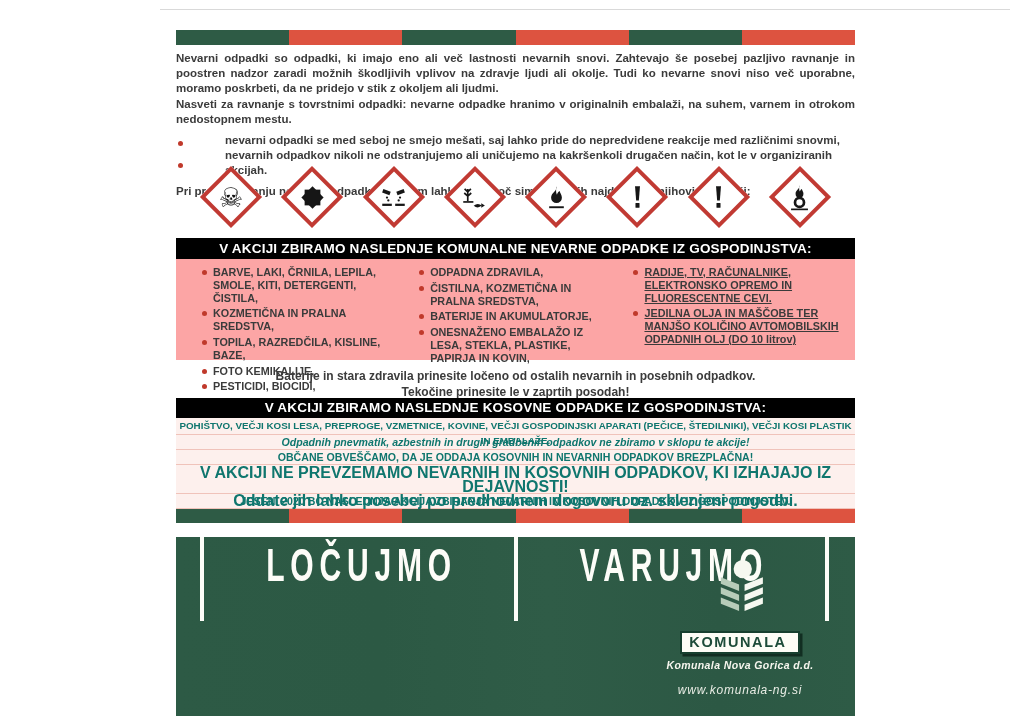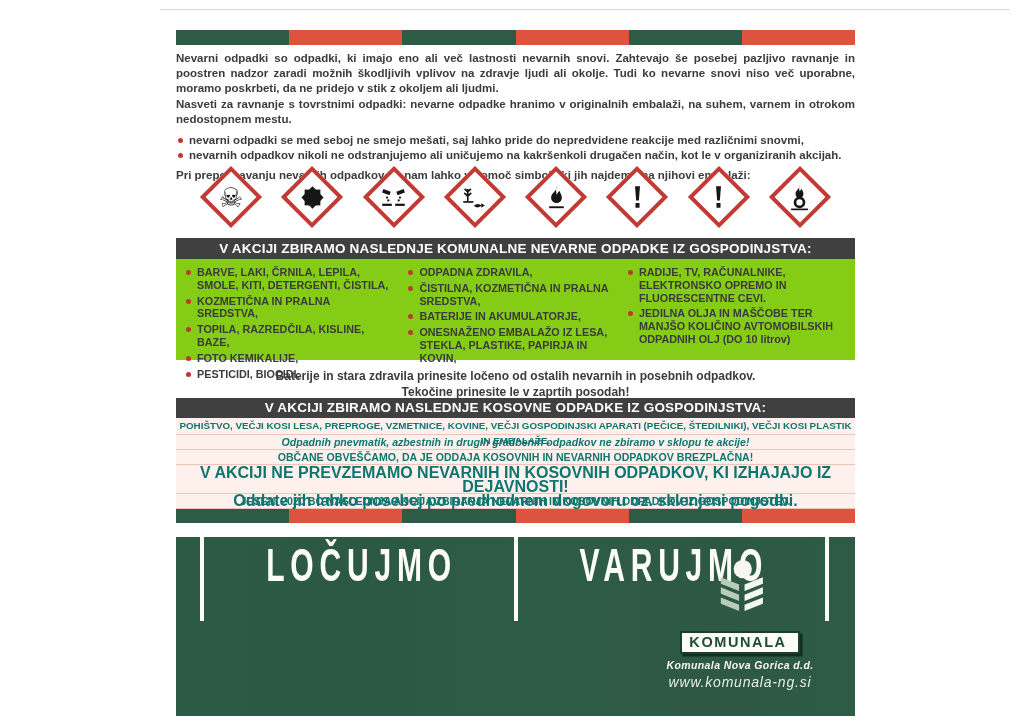--- a/index.html
+++ b/index.html
@@ -16,43 +16,43 @@
   .seg.g { background:#2e5b45; }
   .seg.r { background:#dd5340; }
   #stripes-top { top:30px; }
   #stripes-mid { top:509px; height:14px; }
 
   
   #intro { top:51px; color:#3b3b3b; font-size:11.5px; font-weight:600; line-height:15.2px; }
   #intro p { text-align:justify; }
   #intro .plain-line { text-align:left; }
   .bullets { margin-top:6px; }
-  .b-item { display:flex; align-items:flex-start; }
+  .b-item { display:flex; align-items:center;gap:36px; }
   .b-dot { width:5px; height:5px; border-radius:50%; background:#c0392b; margin:5px 6px 0 2px; flex:none; }
   .sym-line { margin-top:5px; }
 
   
   #pictos { top:166px; height:68px; display:flex; justify-content:space-between; padding:0 24px; }
   .pict { position:relative; width:62px; height:62px; }
   .dia { position:absolute; inset:9px; background:#fff; border:4px solid #c13a33; transform:rotate(45deg); }
   .sym { position:absolute; inset:0; display:flex; align-items:center; justify-content:center; }
   .sym svg { width:27px; height:27px; fill:#161616; }
   .sym .glyph { font-family:"DejaVu Sans",sans-serif; font-size:27px; line-height:1; color:#111; }
 
   
-  .red-banner { background:#404040; color:#fff; text-align:center; font-size:13.5px;
+  .red-banner { background:#000000; color:#fff; text-align:center; font-size:13.5px;
                 font-weight:600; letter-spacing:0.2px; line-height:21px; height:21px; }
   .red-banner b { font-weight:800; }
   #banner1 { top:238px; }
   #banner2 { top:398px; height:30px; line-height:20px; }
 
   
-  #hazard-box { top:259px; height:101px; background:#84cc16; display:flex; gap:14px; padding:7px 8px 0 8px; }
+  #hazard-box { top:259px; height:101px; background:#fca5a5; display:flex; gap:14px; padding:7px 8px 0 24px; }
   .hcol { color:#3b3b3b; font-size:10.8px; font-weight:700; line-height:12.8px; }
-  .hcol.c1 { width:213px; } .hcol.c2 { width:210px; } .hcol.c3 { width:226px; }
+  .hcol.c1 { width:213px; } .hcol.c2 { width:210px; } .hcol.c3 { width:226px;text-decoration:underline; }
   .h-item { display:flex; margin-bottom:3px; }
   .h-item .b-dot { margin-top:4px; }
 
   
   #notes { top:368px; text-align:center; color:#3b3b3b; font-size:12px; font-weight:700; line-height:16px; }
   #notes .xb { font-weight:800; }
 
   
   #bulky-rows { top:418px; background:#fdf0ed; border-bottom:1px solid #f0c3ba; color:#0f766e; }
   .prow { border-top:1px solid #f0c3ba; text-align:center; font-weight:700; }
@@ -67,21 +67,21 @@
       background:linear-gradient(90deg,#2d5a45 0%,#2c5944 30%,#2f5c47 55%,#2c5844 80%,#2e5b46 100%); }
   .slogan { position:absolute; left:24px; top:0; height:100%; display:flex; align-items:flex-start; }
   .vbar { width:4px; height:84px; background:#fdfdf8; }
   .sword { color:#fdfdf8; font-weight:700; font-size:47px; letter-spacing:9px;
            transform:scaleX(0.64); transform-origin:center; padding:0 2px 6px 10px; white-space:nowrap; }
   .logo-block { position:absolute; right:26px; top:22px; width:178px; text-align:center; }
   .wordmark { display:inline-block; margin-top:4px; background:#fdfdf6; color:#1d4c39;
               border:2px solid #17402f; box-shadow:2.5px 2.5px 0 #122e22;
               font-size:14.5px; font-weight:800; letter-spacing:1.6px; padding:1px 11px 2px 7px; }
   .company { margin-top:5px; color:#f6f6ee; font-size:10.5px; font-weight:700; font-style:italic; letter-spacing:0.4px; }
-  .website { margin-top:3px; color:#e8ece4; font-size:14px; font-style:italic; letter-spacing:0.8px; }
+  .website { margin-top:12px; color:#e8ece4; font-size:12px; font-style:italic; letter-spacing:0.8px; }
 </style>
 </head>
 <body>
 
 <div class="sheet">
 
   <div class="hairline"></div>
 
   <div class="band stripes" id="stripes-top">
     <div class="seg g"></div>

